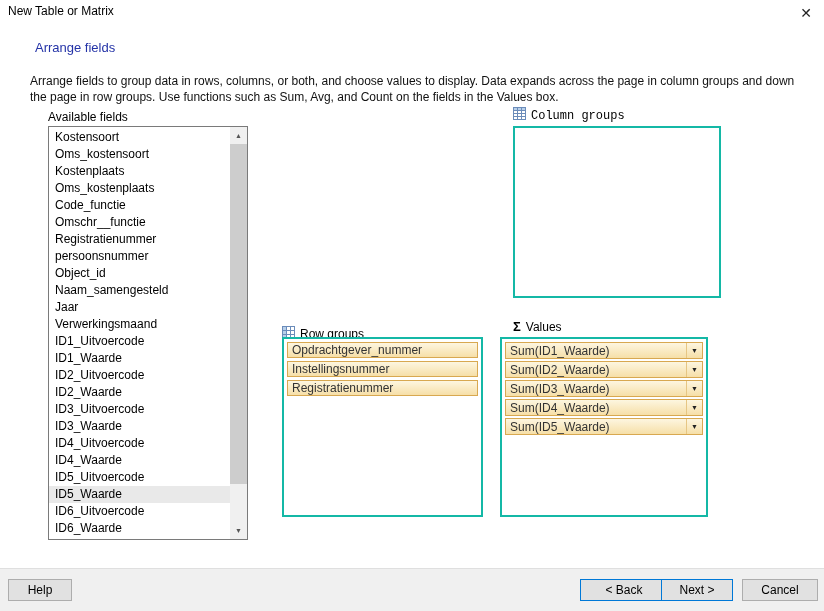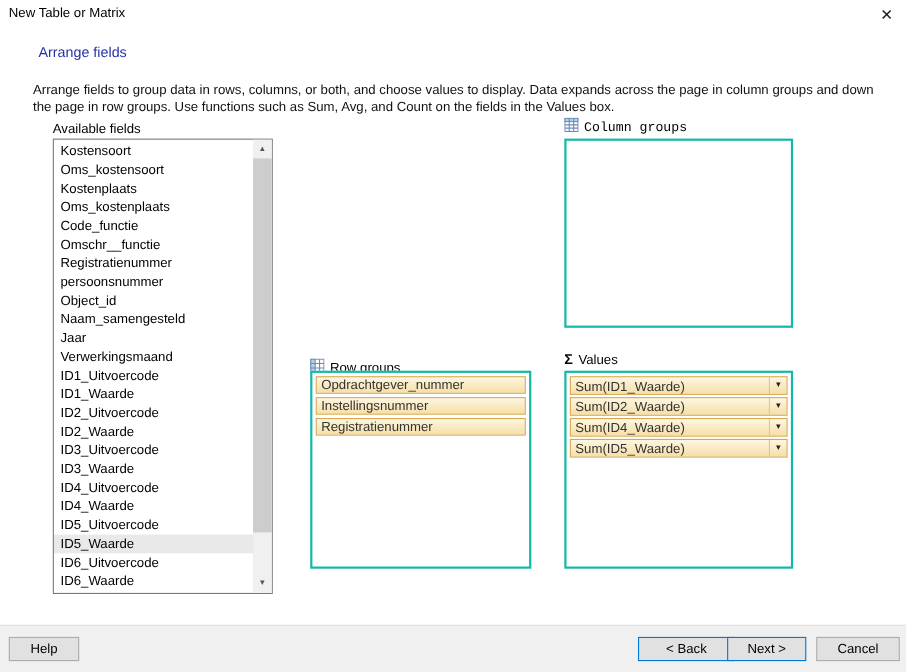--- a/index.html
+++ b/index.html
@@ -35,21 +35,21 @@
   
   .label-row { position:absolute; display:flex; align-items:center; gap:5px; height:15px; }
   .label-colgroups { left:513px; top:108px;font-family:Liberation Mono, monospace; }
   .label-rowgroups { left:282px; top:326px; }
   .label-values   { left:513px; top:319px; }
   .sigma-icon { font-size:13px; font-weight:bold; line-height:13px; }
 
   .groupbox { position:absolute; border:2px solid #14b8a6; background:#fff; padding:3px; }
   .box-colgroups { left:513px; top:126px; width:208px; height:172px; }
   .box-rowgroups { left:282px; top:337px; width:201px; height:180px; }
-  .box-values    { left:513px; top:337px; width:208px; height:180px; }
+  .box-values    { left:500px; top:337px; width:208px; height:180px; }
 
   .chip { height:16px; line-height:14px; border:1px solid #d8a850;
           background:linear-gradient(#fdf6e0, #f6dfa8); margin-bottom:3px;
           padding-left:4px; color:#333; white-space:nowrap; overflow:hidden; }
   .value-chip { height:17px; border:1px solid #d8a850;
           background:linear-gradient(#fdf6e0, #f6dfa8); margin-bottom:2px;
           display:flex; align-items:center; justify-content:space-between;
           padding-left:4px; color:#333; white-space:nowrap; }
   .dd-btn { width:16px; height:100%; display:flex; align-items:center; justify-content:center;
             font-size:7px; color:#222; border-left:1px solid #e6c684; }
@@ -178,20 +178,24 @@
       <div class="value-chip">
         <span>Sum(ID1_Waarde)</span>
         <span class="dd-btn">▼</span>
       </div>
 
       <div class="value-chip">
         <span>Sum(ID2_Waarde)</span>
         <span class="dd-btn">▼</span>
       </div>
 
+      <div class="value-chip">
+        <span>Sum(ID3_Waarde)</span>
+        <span class="dd-btn">▼</span>
+      </div>
 
       <div class="value-chip">
         <span>Sum(ID4_Waarde)</span>
         <span class="dd-btn">▼</span>
       </div>
 
       <div class="value-chip">
         <span>Sum(ID5_Waarde)</span>
         <span class="dd-btn">▼</span>
       </div>

